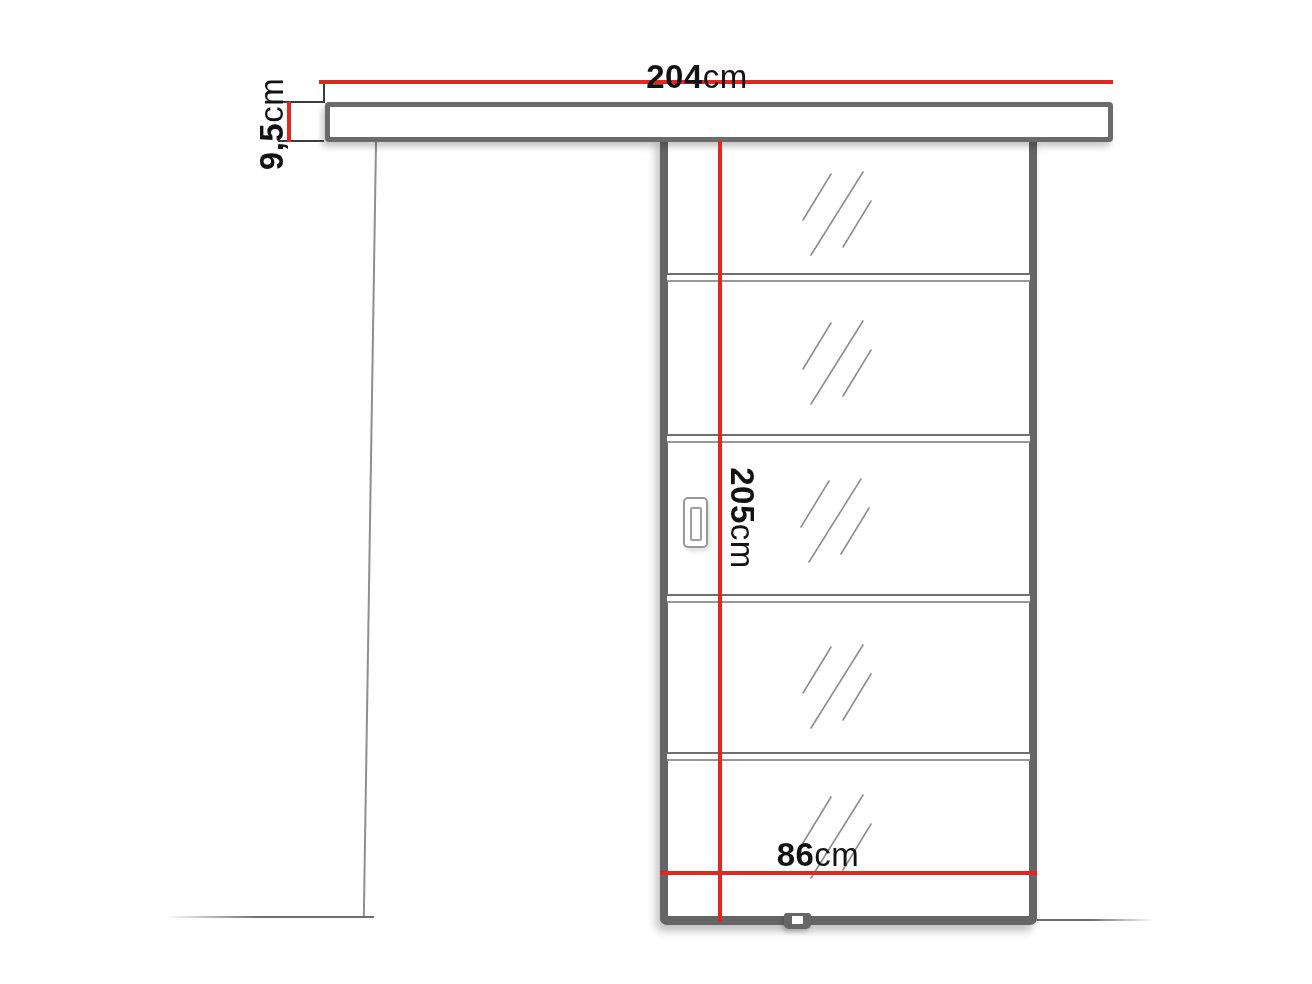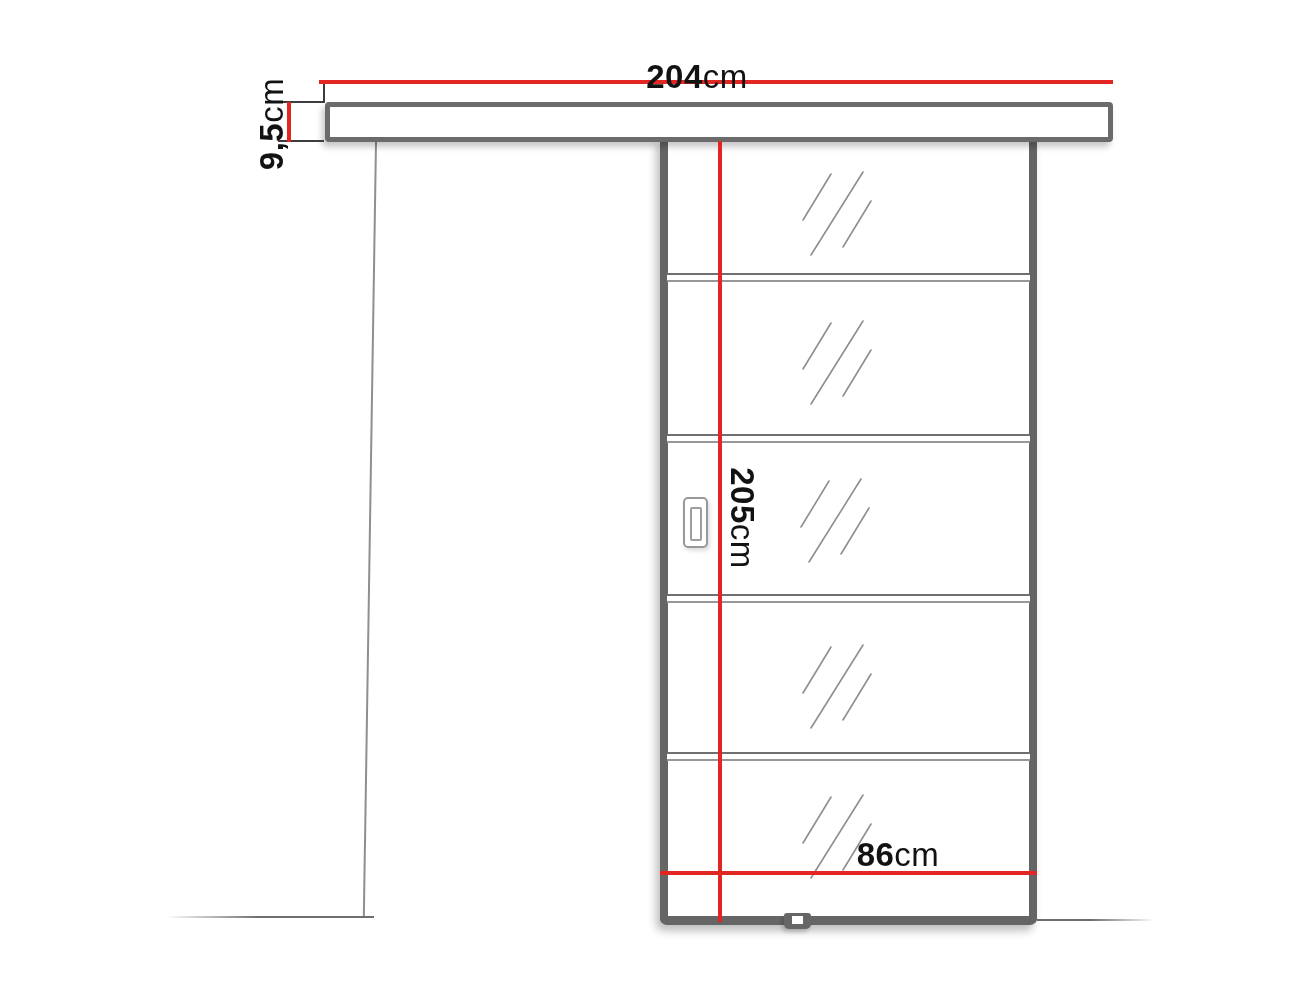--- a/index.html
+++ b/index.html
@@ -82,21 +82,21 @@
   
   .dim-label{
     position:absolute;z-index:40;color:#121212;font-size:33px;line-height:1;
     white-space:nowrap;letter-spacing:.5px;
   }
   .dim-value{font-weight:700;}
   .dim-unit{font-weight:400;}
   .label-204{left:697px;top:42px;transform:translateX(-50%);margin-top:18px;}
   .label-95{left:271px;top:124px;transform:translate(-50%,-50%) rotate(-90deg);}
   .label-205{left:742px;top:518px;transform:translate(-50%,-50%) rotate(90deg);}
-  .label-86{left:898px;top:854px;transform:translate(-50%,-50%);}
+  .label-86{left:818px;top:854px;transform:translate(-50%,-50%);}
 </style>
 </head>
 <body>
 
 <div class="canvas">
 
   <div class="abs wall-line"></div>
   <div class="abs floor-left"></div>
   <div class="abs floor-right"></div>
 

